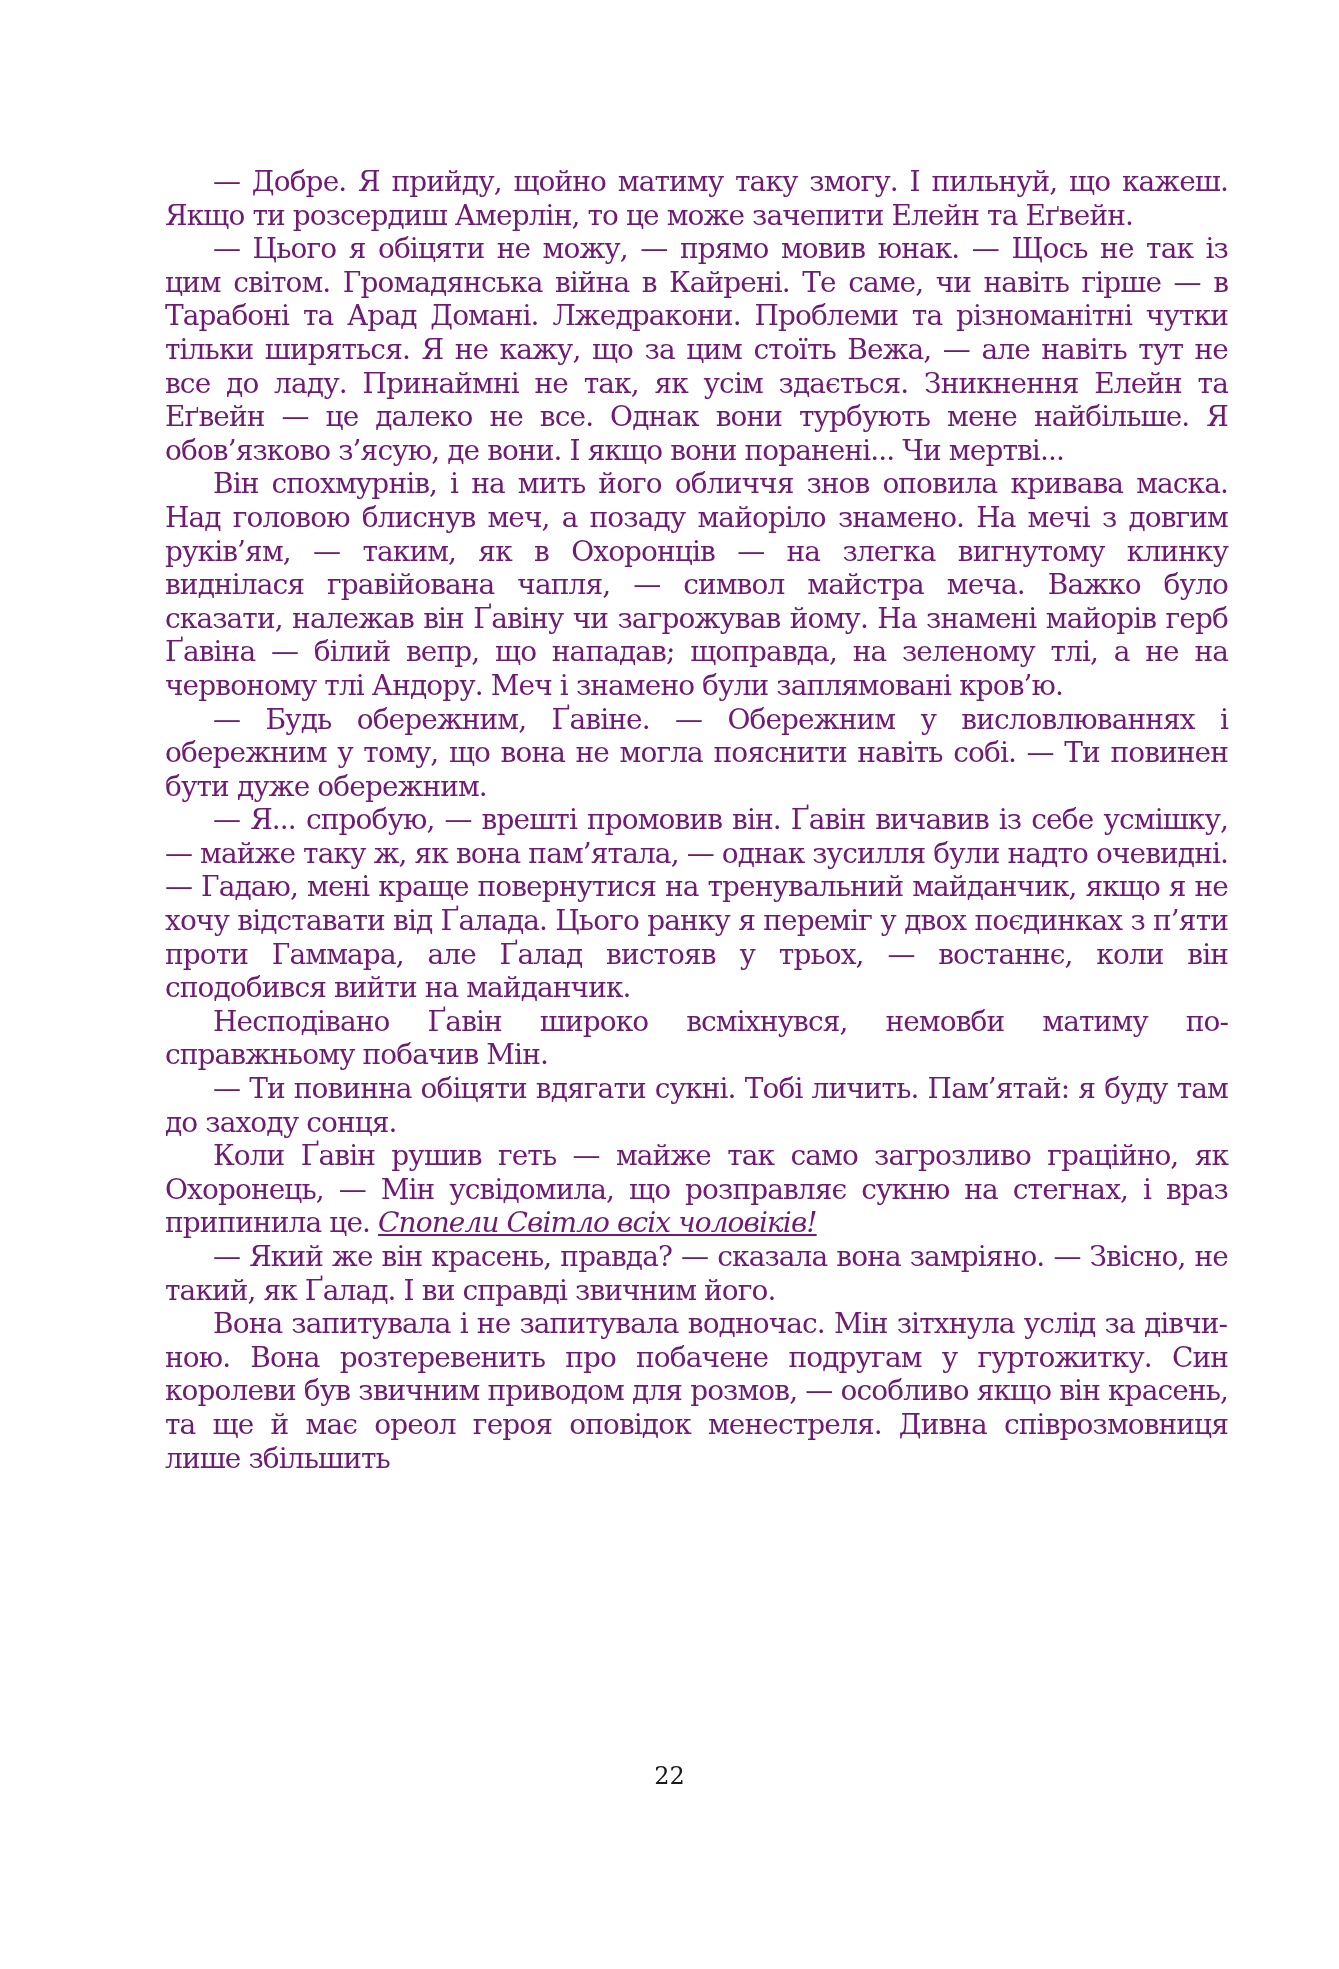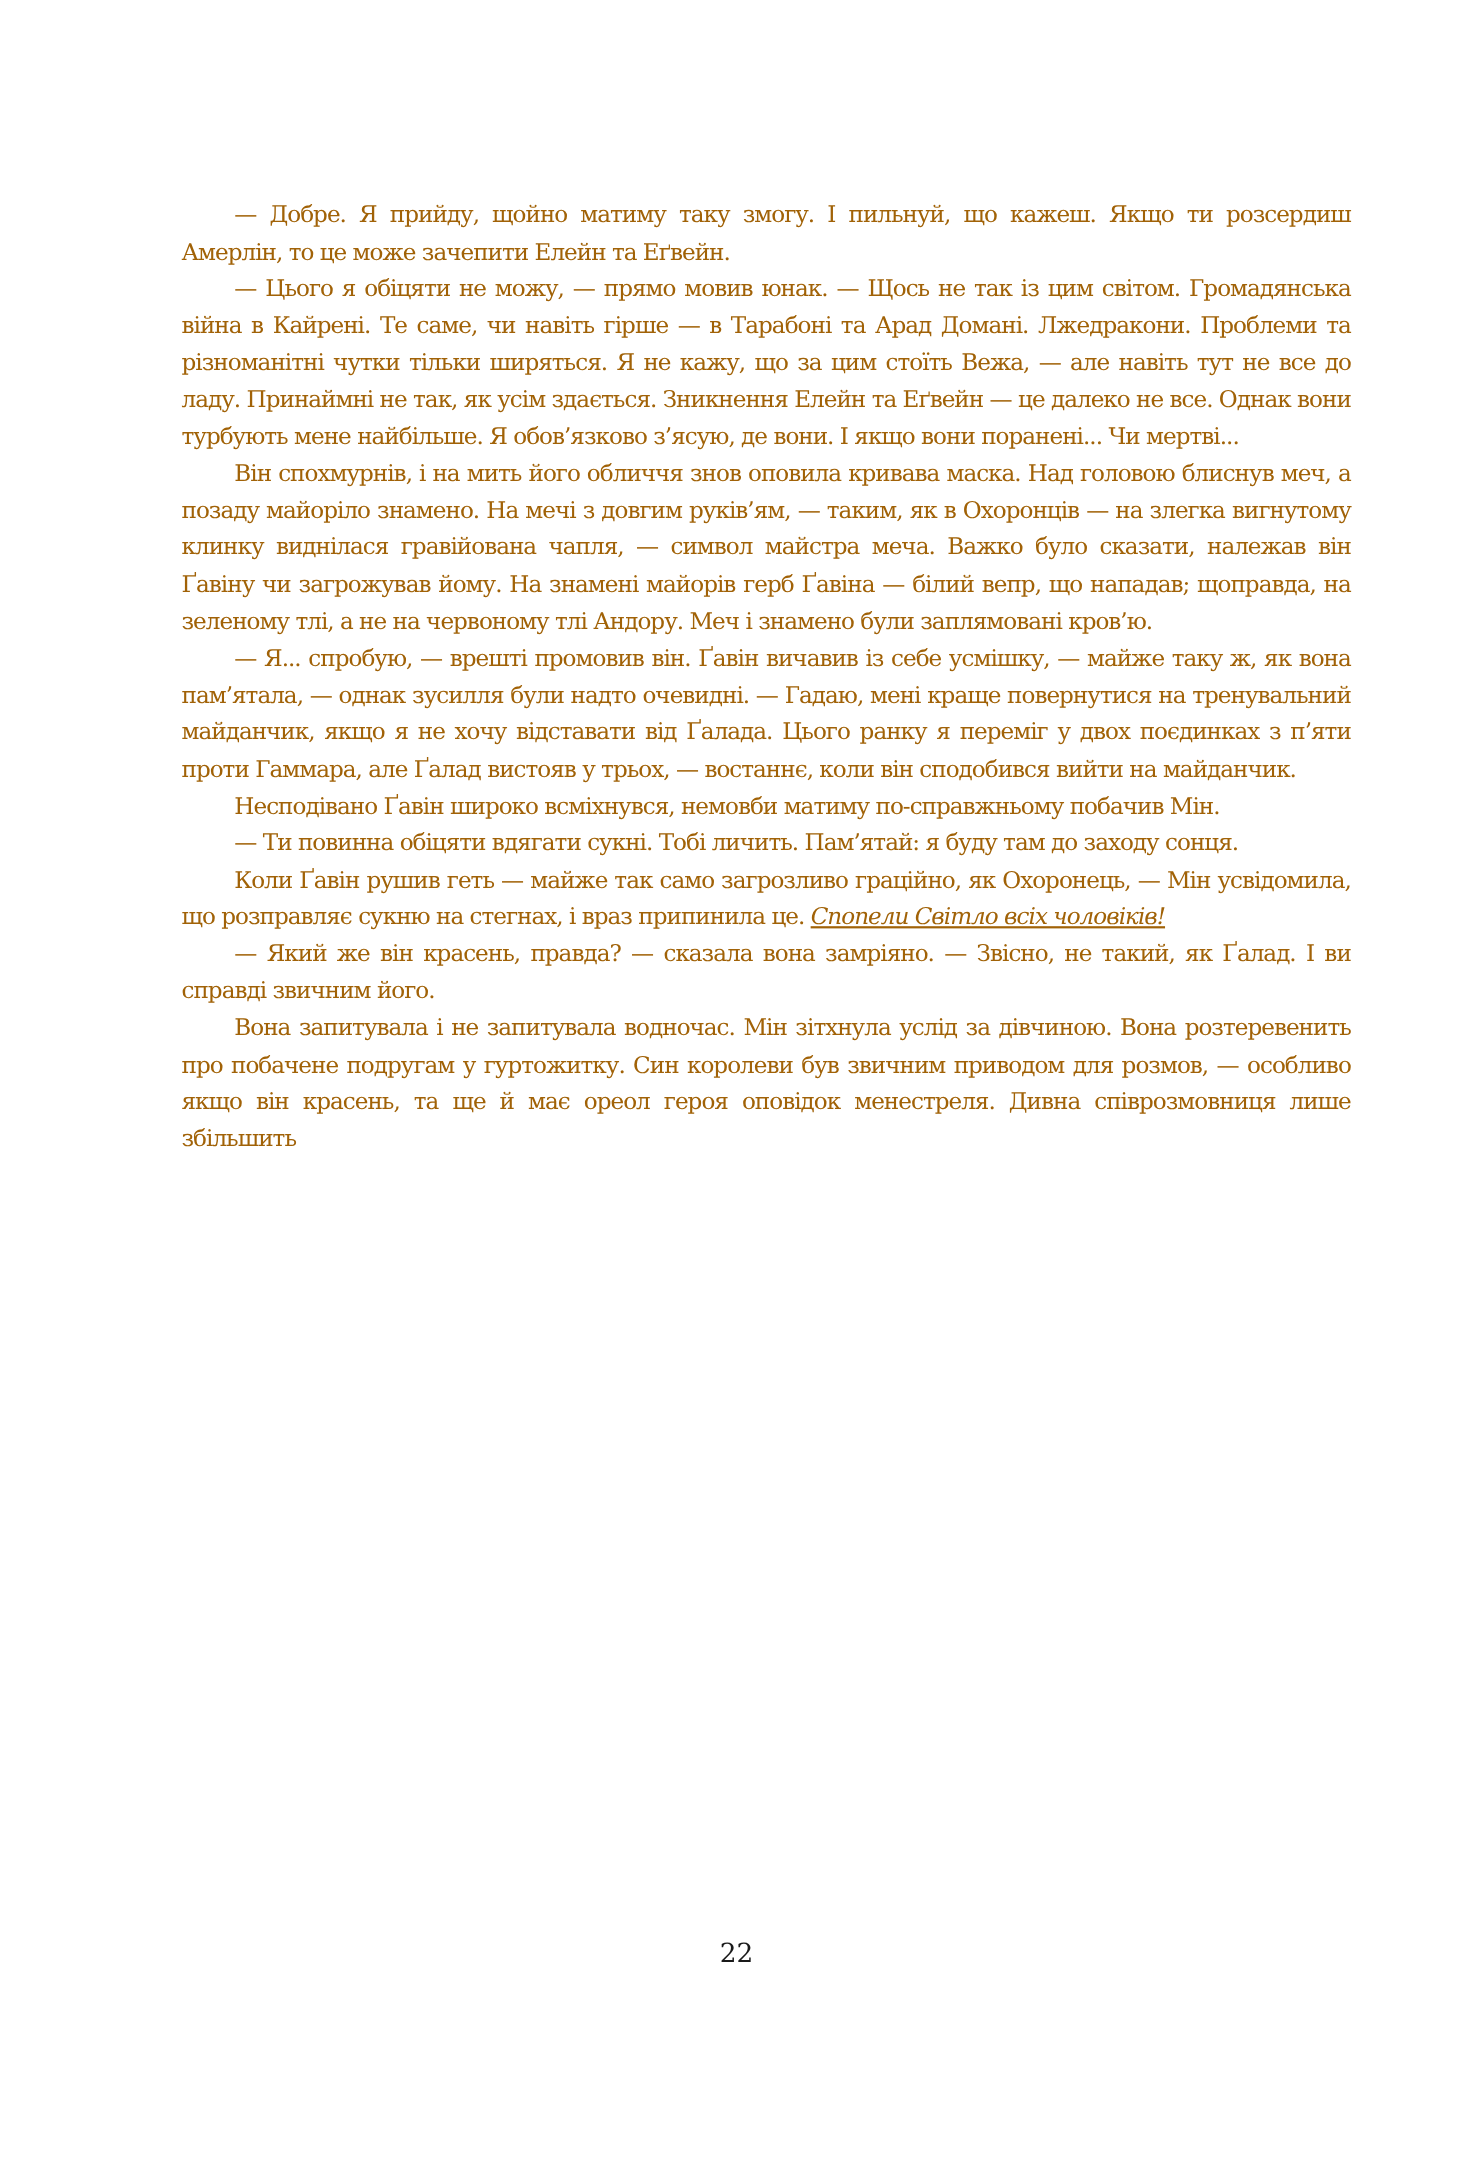--- a/index.html
+++ b/index.html
@@ -9,26 +9,26 @@
     }
     body {
       width: 1339px;
       height: 1969px;
       position: relative;
       overflow: hidden;
     }
     .page {
       position: absolute;
       left: 165px;
-      top: 179px;
+      top: 165px;
       width: 1063px;
       font-family: "DejaVu Serif", "Liberation Serif", serif;
-      font-size: 21px;
+      font-size: 28px;
       line-height: 33.6px;
-      color: #a16207;
+      color: #701a75;
       letter-spacing: -0.9px;
       word-spacing: 0px;
     }
     .page p {
       margin: 0;
       text-indent: 48px;
       text-align: justify;
       text-align-last: left;
       hyphens: manual;
     }
@@ -47,20 +47,21 @@
       color: #1a1a1a;
     }
   </style>
 </head>
 <body>
 
 <div class="page">
   <p>— Добре. Я прийду, щойно матиму таку змогу. І пильнуй, що кажеш. Якщо ти розсердиш Амерлін, то це може зачепити Елейн та Еґвейн.</p>
   <p>— Цього я обіцяти не можу, — прямо мовив юнак. — Щось не так із цим світом. Громадянська війна в Кайрені. Те саме, чи навіть гірше — в Тара­боні та Арад Домані. Лжедракони. Проблеми та різноманітні чутки тільки ширяться. Я не кажу, що за цим стоїть Вежа, — але навіть тут не все до ладу. Принаймні не так, як усім здається. Зникнення Елейн та Еґвейн — це далеко не все. Однак вони турбують мене найбільше. Я обов’язково з’ясую, де вони. І якщо вони поранені... Чи мертві...</p>
   <p>Він спохмурнів, і на мить його обличчя знов оповила кривава маска. Над головою блиснув меч, а позаду майоріло знамено. На мечі з довгим руків’ям, — таким, як в Охоронців — на злегка вигнутому клинку виднілася гравійована чапля, — символ майстра меча. Важко було сказати, належав він Ґавіну чи загрожував йому. На знамені майорів герб Ґавіна — білий вепр, що нападав; щоправда, на зеленому тлі, а не на червоному тлі Андору. Меч і знамено були заплямовані кров’ю.</p>
+  <p>— Будь обережним, Ґавіне. — Обережним у висловлюваннях і обережним у тому, що вона не могла пояснити навіть собі. — Ти повинен бути дуже обережним.</p>
   <p>— Я... спробую, — врешті промовив він. Ґавін вичавив із себе усмішку, — майже таку ж, як вона пам’ятала, — однак зусилля були надто очевидні. — Гадаю, мені краще повернутися на тренувальний майданчик, якщо я не хочу відставати від Ґалада. Цього ранку я переміг у двох поєдинках з п’яти проти Гаммара, але Ґалад вистояв у трьох, — востаннє, коли він сподобився вийти на майданчик.</p>
   <p>Несподівано Ґавін широко всміхнувся, немовби матиму по-справжньому побачив Мін.</p>
   <p>— Ти повинна обіцяти вдягати сукні. Тобі личить. Пам’ятай: я буду там до заходу сонця.</p>
   <p><span>Коли Ґавін рушив геть — майже так само загрозливо граційно, як Охоро­нець, — Мін усвідомила, що розправляє сукню на стегнах, і враз припинила це.</span> <em>Спопели Світло всіх чоловіків!</em></p>
   <p>— Який же він красень, правда? — сказала вона замріяно. — Звісно, не такий, як Ґалад. І ви справді звичним його.</p>
   <p>Вона запитувала і не запитувала водночас. Мін зітхнула услід за дівчи­ною. Вона розтеревенить про побачене подругам у гуртожитку. Син королеви був звичним приводом для розмов, — особливо якщо він красень, та ще й має ореол героя оповідок менестреля. Дивна співрозмовниця лише збільшить</p>
 </div>
 
 <div class="page-number">22</div>
 

